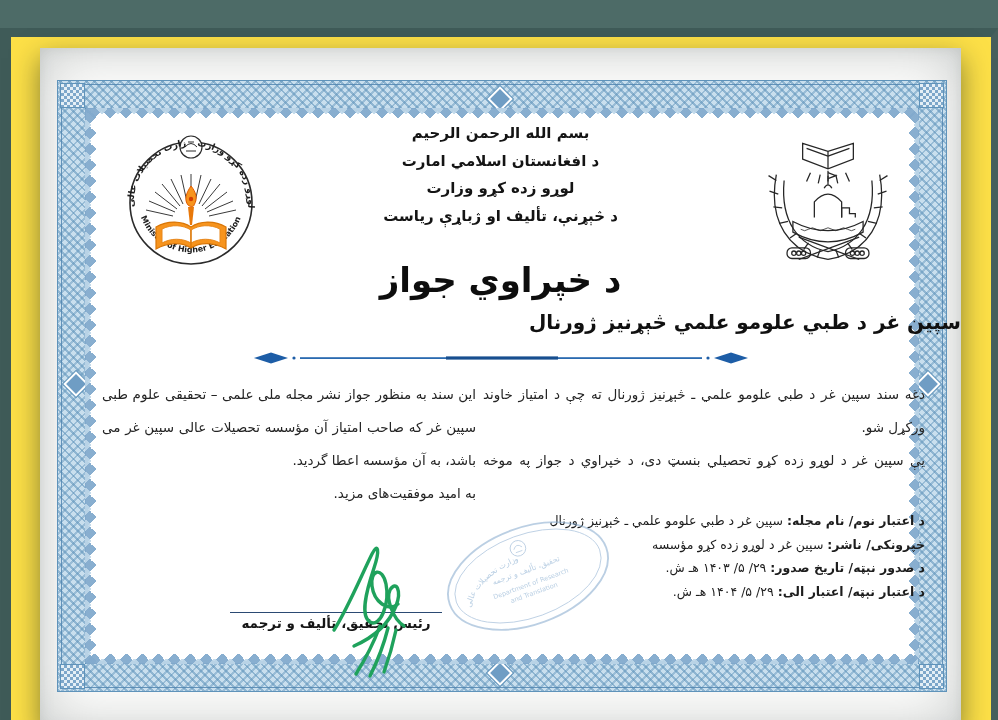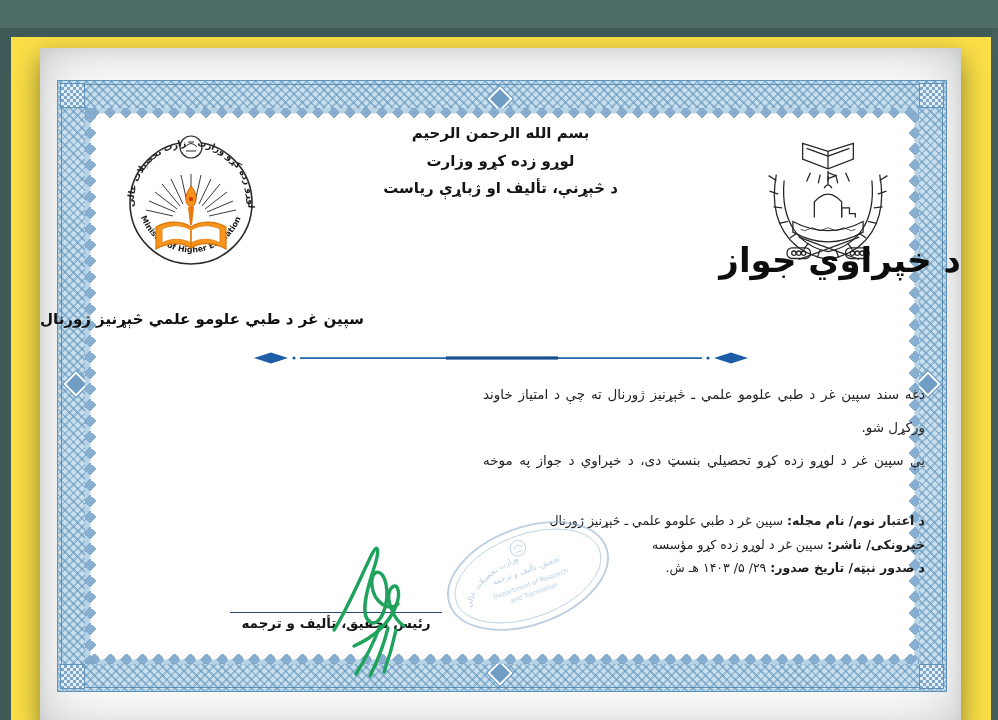--- a/index.html
+++ b/index.html
@@ -45,24 +45,24 @@
     background:repeating-conic-gradient(#7da7ca 0 25%, #e4eff6 0 50%) 0 0/6px 6px;}
   .c1{top:2px;left:2px}.c2{top:2px;right:2px}.c3{bottom:2px;left:2px}.c4{bottom:2px;right:2px}
   .mid{position:absolute;width:18px;height:18px;background:#6f9dc4;border:2px solid #fff;
        box-shadow:0 0 0 1px #5f93ba;transform:rotate(45deg);}
   .mt{top:9px;left:50%;margin-left:-11px}.mb{bottom:9px;left:50%;margin-left:-11px}
   .ml{left:9px;top:50%;margin-top:-11px}.mr{right:9px;top:50%;margin-top:-11px}
   
   .rtl{direction:rtl;unicode-bidi:embed;}
   .headerblk{position:absolute;left:0;right:0;top:72px;text-align:center;color:#141414;}
   .hline{font-weight:bold;font-size:15px;line-height:27.5px;}
-  .doc-title{position:absolute;left:0;right:0;top:192px;text-align:right;
+  .doc-title{position:absolute;left:0;right:0;top:212px;text-align:center;
              font-size:34px;font-weight:bold;color:#0d0d0d;}
-  .doc-subtitle{position:absolute;left:0;right:0;top:262px;text-align:left;
-             font-size:15px;font-weight:bold;color:#101010;}
+  .doc-subtitle{position:absolute;left:0;right:0;top:262px;text-align:right;
+             font-size:20px;font-weight:bold;color:#101010;}
   .divider{position:absolute;top:302px;left:calc(50% - 247px);width:494px;height:16px;}
   .para{position:absolute;font-size:13.5px;line-height:33px;color:#242424;}
   .para-right{top:330px;right:36px;width:442px;}
   .para-left{top:330px;left:62px;width:374px;}
   .pl{text-align:right;}
   .pl.j{text-align:justify;text-align-last:justify;}
   .details{position:absolute;top:461px;right:36px;width:434px;font-size:12.5px;
            line-height:23.6px;color:#1d1d1d;text-align:right;}
   .dlabel{font-weight:bold;}
   .sig-line{position:absolute;left:190px;top:564px;width:212px;border-top:1.5px solid #2b4a73;}
@@ -98,20 +98,21 @@
         <div class="zz r"></div>
         <div class="zz2 t"></div>
         <div class="zz2 b"></div>
         <div class="zz2 l"></div>
         <div class="zz2 r"></div>
       </div>
     </div>
 
     <div class="headerblk rtl">
       <div class="hline">بسم الله الرحمن الرحیم</div>
+      <div class="hline">د افغانستان اسلامي امارت</div>
       <div class="hline">لوړو زده کړو وزارت</div>
       <div class="hline">د څېړنې، تألیف او ژباړې ریاست</div>
     </div>
 
     <svg class="logo-left" viewBox="0 0 150 150">
       <circle cx="75" cy="75" r="61" fill="#fff" stroke="#2b2b2b" stroke-width="1.6"></circle>
       <circle cx="75" cy="19" r="11" fill="#fff" stroke="#2b2b2b" stroke-width="1.2"></circle>
       <g stroke="#2b2b2b" stroke-width="1" fill="none">
         <path d="M69,19 q6,-7 12,0"></path>
           <path d="M70,23 h10"></path>
@@ -205,33 +206,43 @@
       <circle cx="454" cy="8" r="1.6" fill="#1d5da6"></circle>
       <polygon points="460,8 477,2.5 494,8 477,13.5" fill="#1d5da6"></polygon>
     </svg>
 
     <div class="para para-right rtl">
       <div class="pl j">دغه سند سپین غر د طبي علومو علمي ـ څېړنیز ژورنال ته چې د امتیاز خاوند</div>
       <div class="pl">ورکړل شو.</div>
       <div class="pl j">یې سپین غر د لوړو زده کړو تحصیلي بنسټ دی، د خپراوي د جواز په موخه</div>
     </div>
 
+    <div class="para para-left rtl">
+      <div class="pl j">این سند به منظور جواز نشر مجله ملی علمی – تحقیقی علوم طبی</div>
+      <div class="pl j">سپین غر که صاحب امتیاز آن مؤسسه تحصیلات عالی سپین غر می</div>
+      <div class="pl">باشد، به آن مؤسسه اعطا گردید.</div>
+      <div class="pl">به امید موفقیت‌های مزید.</div>
+    </div>
 
     <div class="details rtl">
       <div>
         <span class="dlabel">د اعتبار نوم/ نام مجله:</span>
         <span>سپین غر د طبي علومو علمي ـ څېړنیز ژورنال</span>
       </div>
       <div>
         <span class="dlabel">خپرونکی/ ناشر:</span>
         <span>سپین غر د لوړو زده کړو مؤسسه</span>
       </div>
       <div>
         <span class="dlabel">د صدور نېټه/ تاریخ صدور:</span>
         <span>۲۹/ ۵/ ۱۴۰۳ هـ ش.</span>
+      </div>
+      <div>
+        <span class="dlabel">د اعتبار نېټه/ اعتبار الی:</span>
+        <span>۲۹/ ۵/ ۱۴۰۴ هـ ش.</span>
       </div>
     </div>
 
     <div class="stamp">
       <svg viewBox="0 0 200 120" width="100%" height="100%">
         <ellipse cx="100" cy="60" rx="96" ry="56" fill="none" stroke="#85a9cd" stroke-width="2.2"></ellipse>
         <ellipse cx="100" cy="60" rx="88" ry="48" fill="none" stroke="#85a9cd" stroke-width="1"></ellipse>
         <circle cx="100" cy="26" r="9" fill="none" stroke="#85a9cd" stroke-width="1"></circle>
         <path d="M95,26 q5,-7 10,0 M96,30 h8" fill="none" stroke="#85a9cd" stroke-width="0.9"></path>
         <path id="stT" d="M26,72 A76,42 0 0 1 174,72" fill="none"></path>

